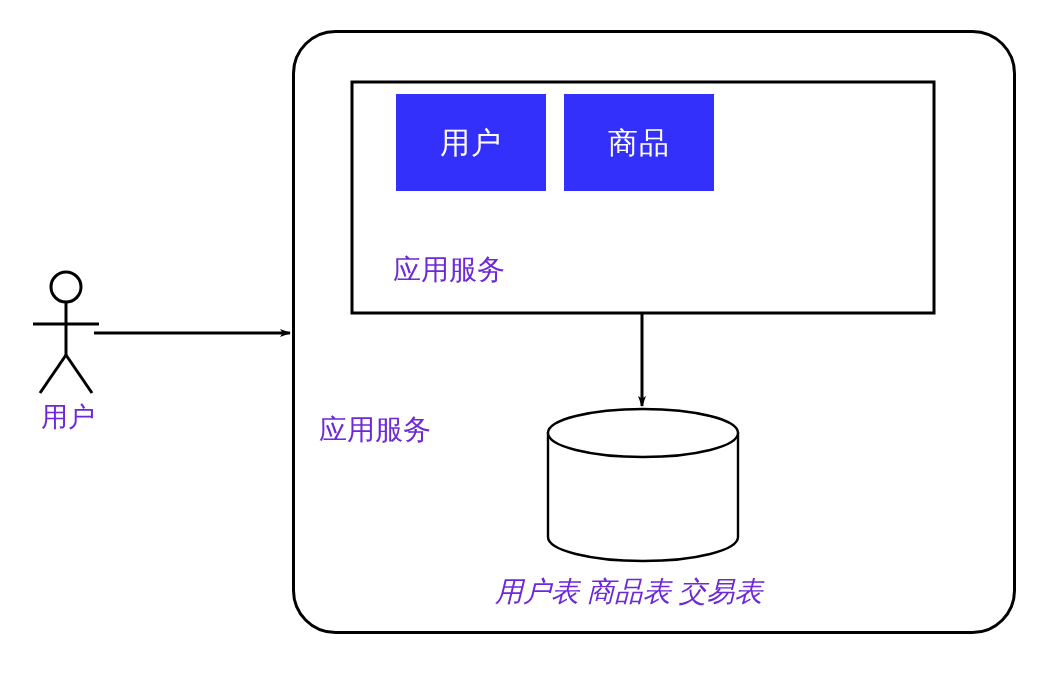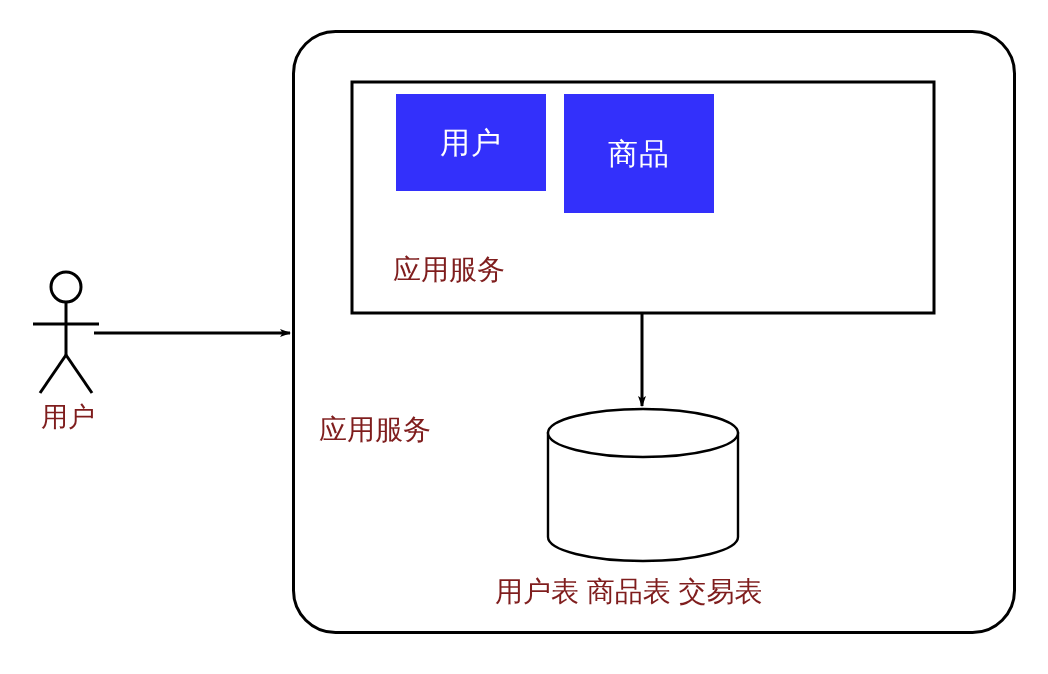--- a/index.html
+++ b/index.html
@@ -26,21 +26,21 @@
     position: absolute;
     left: 0;
     top: 0;
     width: 1048px;
     height: 674px;
   }
   .txt {
     position: absolute;
     white-space: nowrap;
     line-height: 1;
-    color: #7f1d1d;
+    color: #6d28d9;
   }
   .blue-box {
     position: absolute;
     background: #3330fb;
     display: flex;
     align-items: center;
     justify-content: center;
   }
   .blue-box-label {
     color: #ffffff;
@@ -60,20 +60,21 @@
   }
   .label-db {
     left: 556px;
     top: 487px;
     font-size: 28px;
   }
   .label-tables {
     left: 495px;
     top: 578px;
     font-size: 28px;
+    font-style: italic;
   }
   .label-actor {
     left: 41px;
     top: 404px;
     font-size: 27px;
   }
 </style>
 </head>
 <body>
 
@@ -105,21 +106,21 @@
     <g stroke="#000000" stroke-width="2.4" fill="#ffffff">
       <path d="M548,433 L548,537 A95,24 0 0,0 738,537 L738,433 Z"></path>
       <ellipse cx="643" cy="433" rx="95" ry="24"></ellipse>
     </g>
   </svg>
 
   <div class="blue-box" style="left:396px; top:94px; width:150px; height:97px;">
     <span class="blue-box-label">用户</span>
   </div>
 
-  <div class="blue-box" style="left:564px; top:94px; width:150px; height:119px;">
+  <div class="blue-box" style="left:564px; top:94px; width:150px; height:97px;">
     <span class="blue-box-label">商品</span>
   </div>
 
 
   <div class="txt label-app-service">应用服务</div>
 
   <div class="txt label-server">应用服务</div>
 
 
   <div class="txt label-tables">用户表 商品表 交易表</div>

